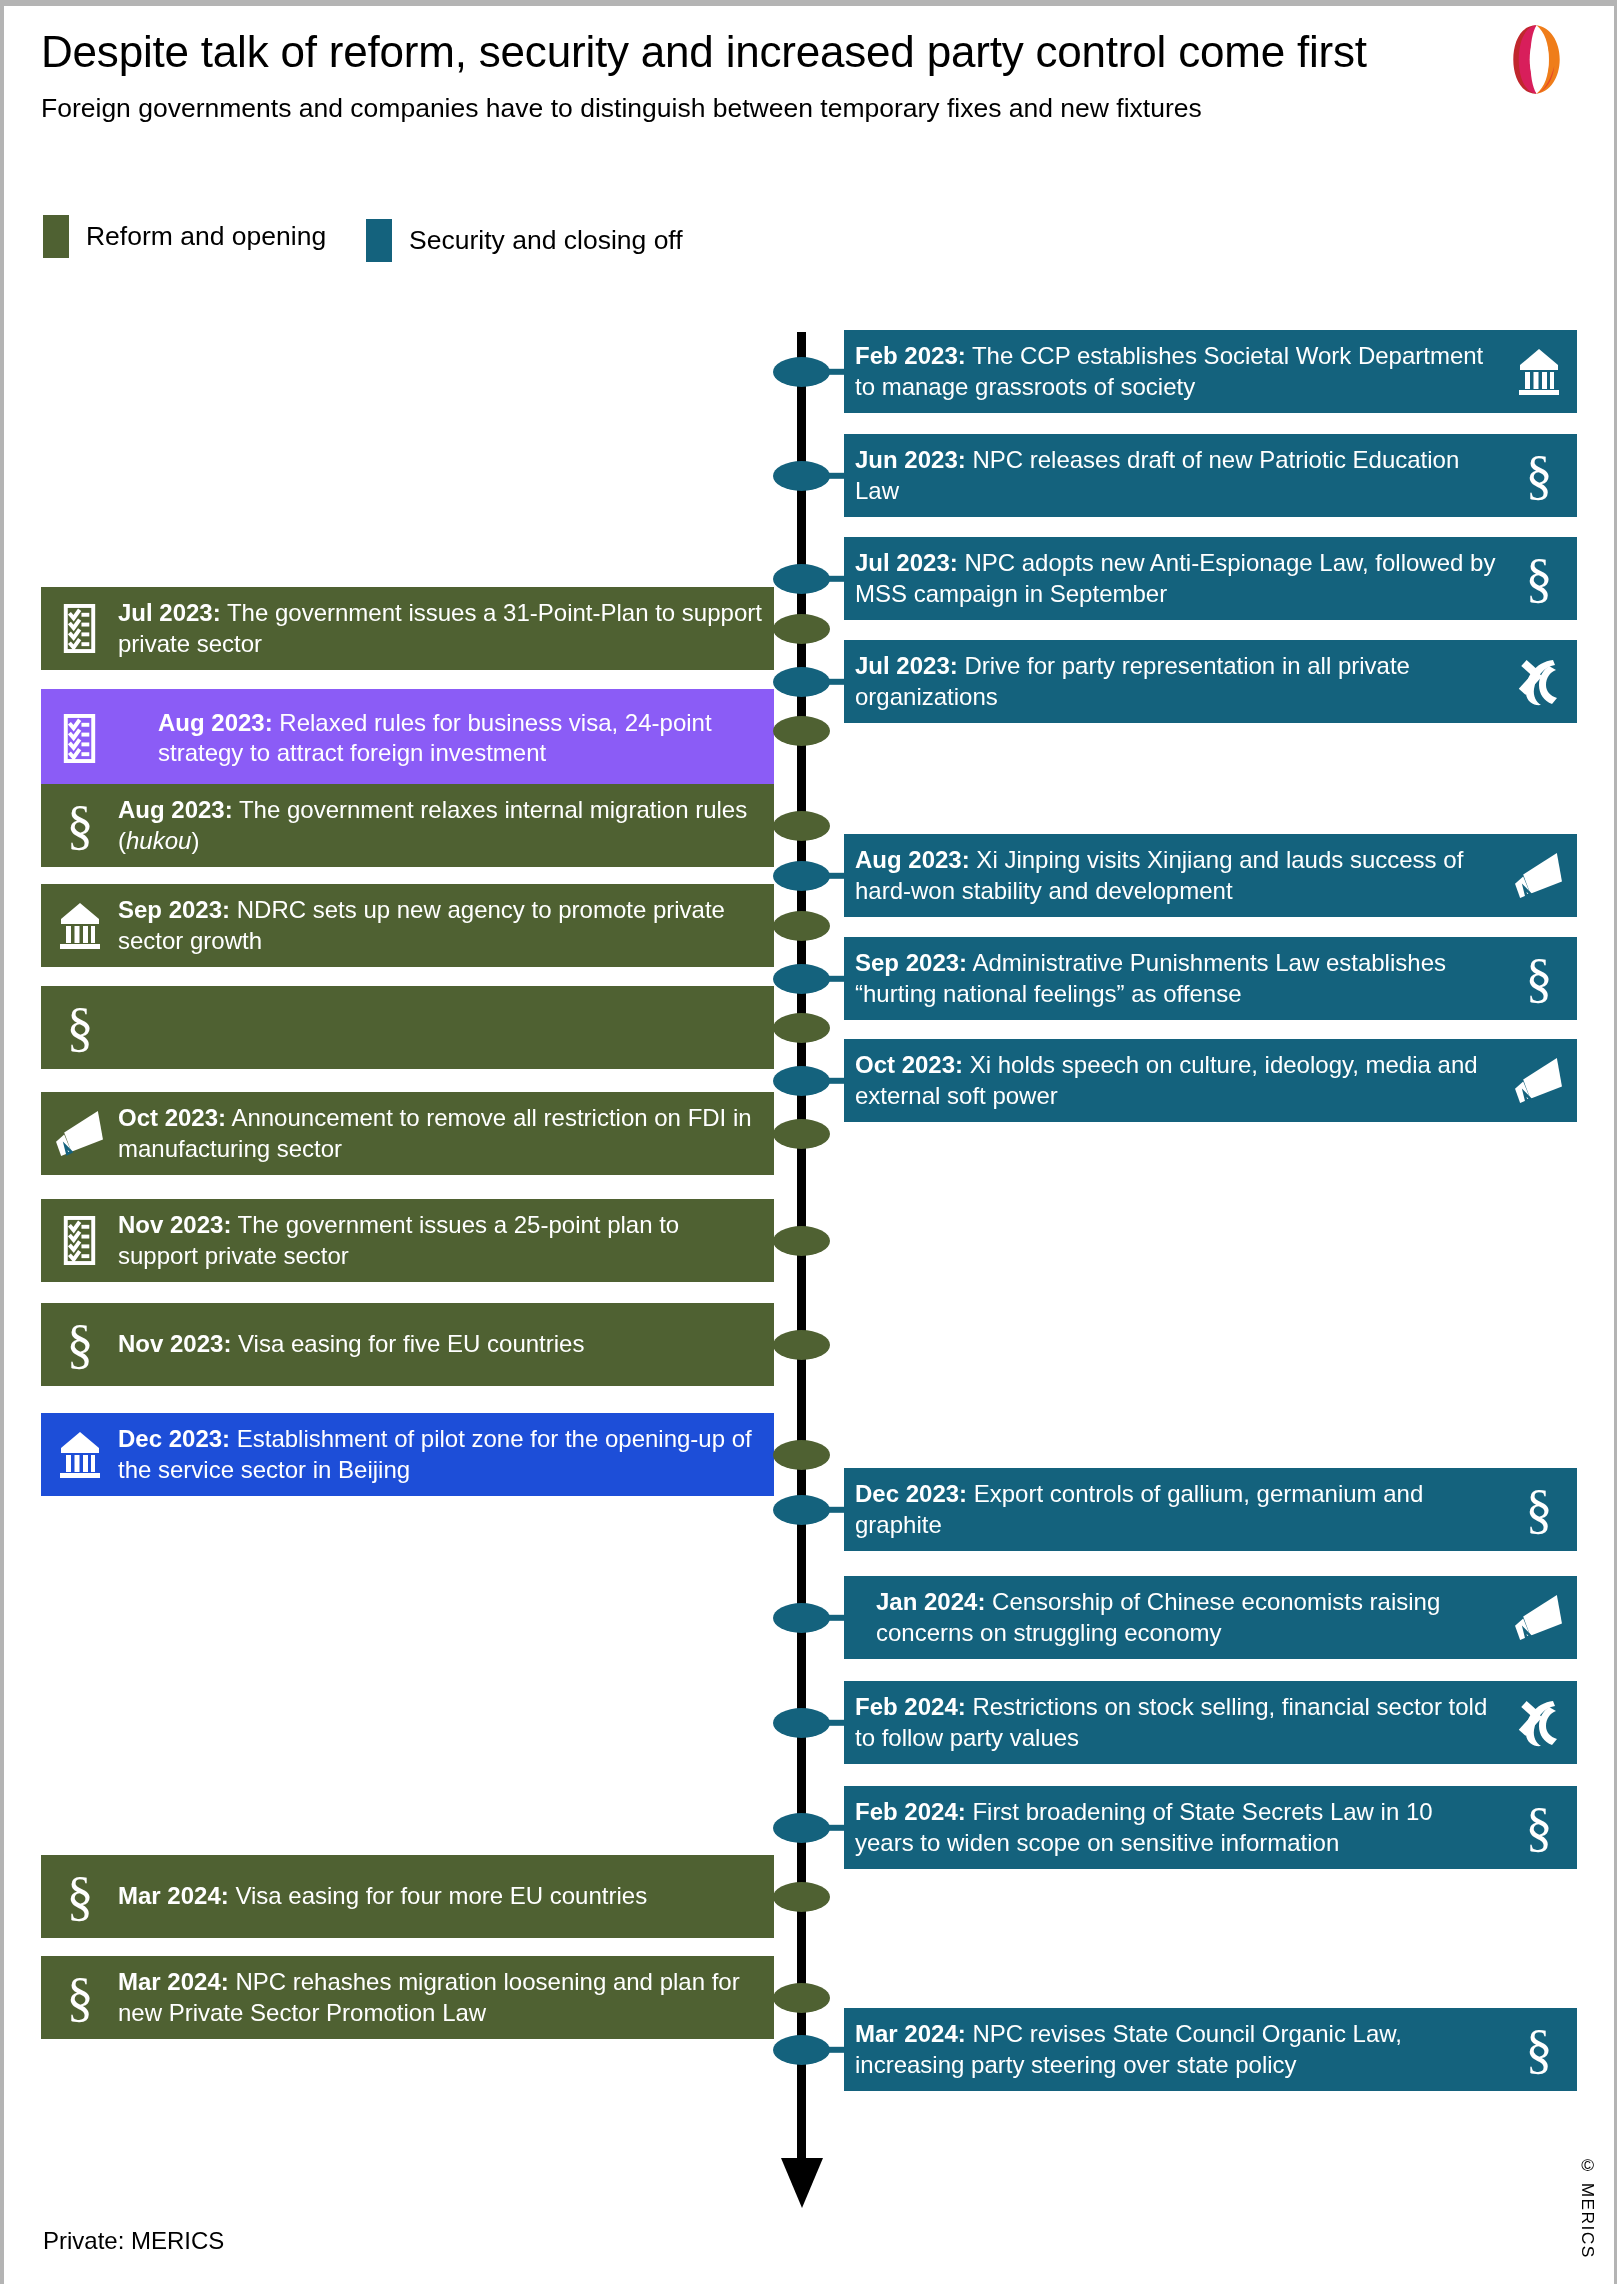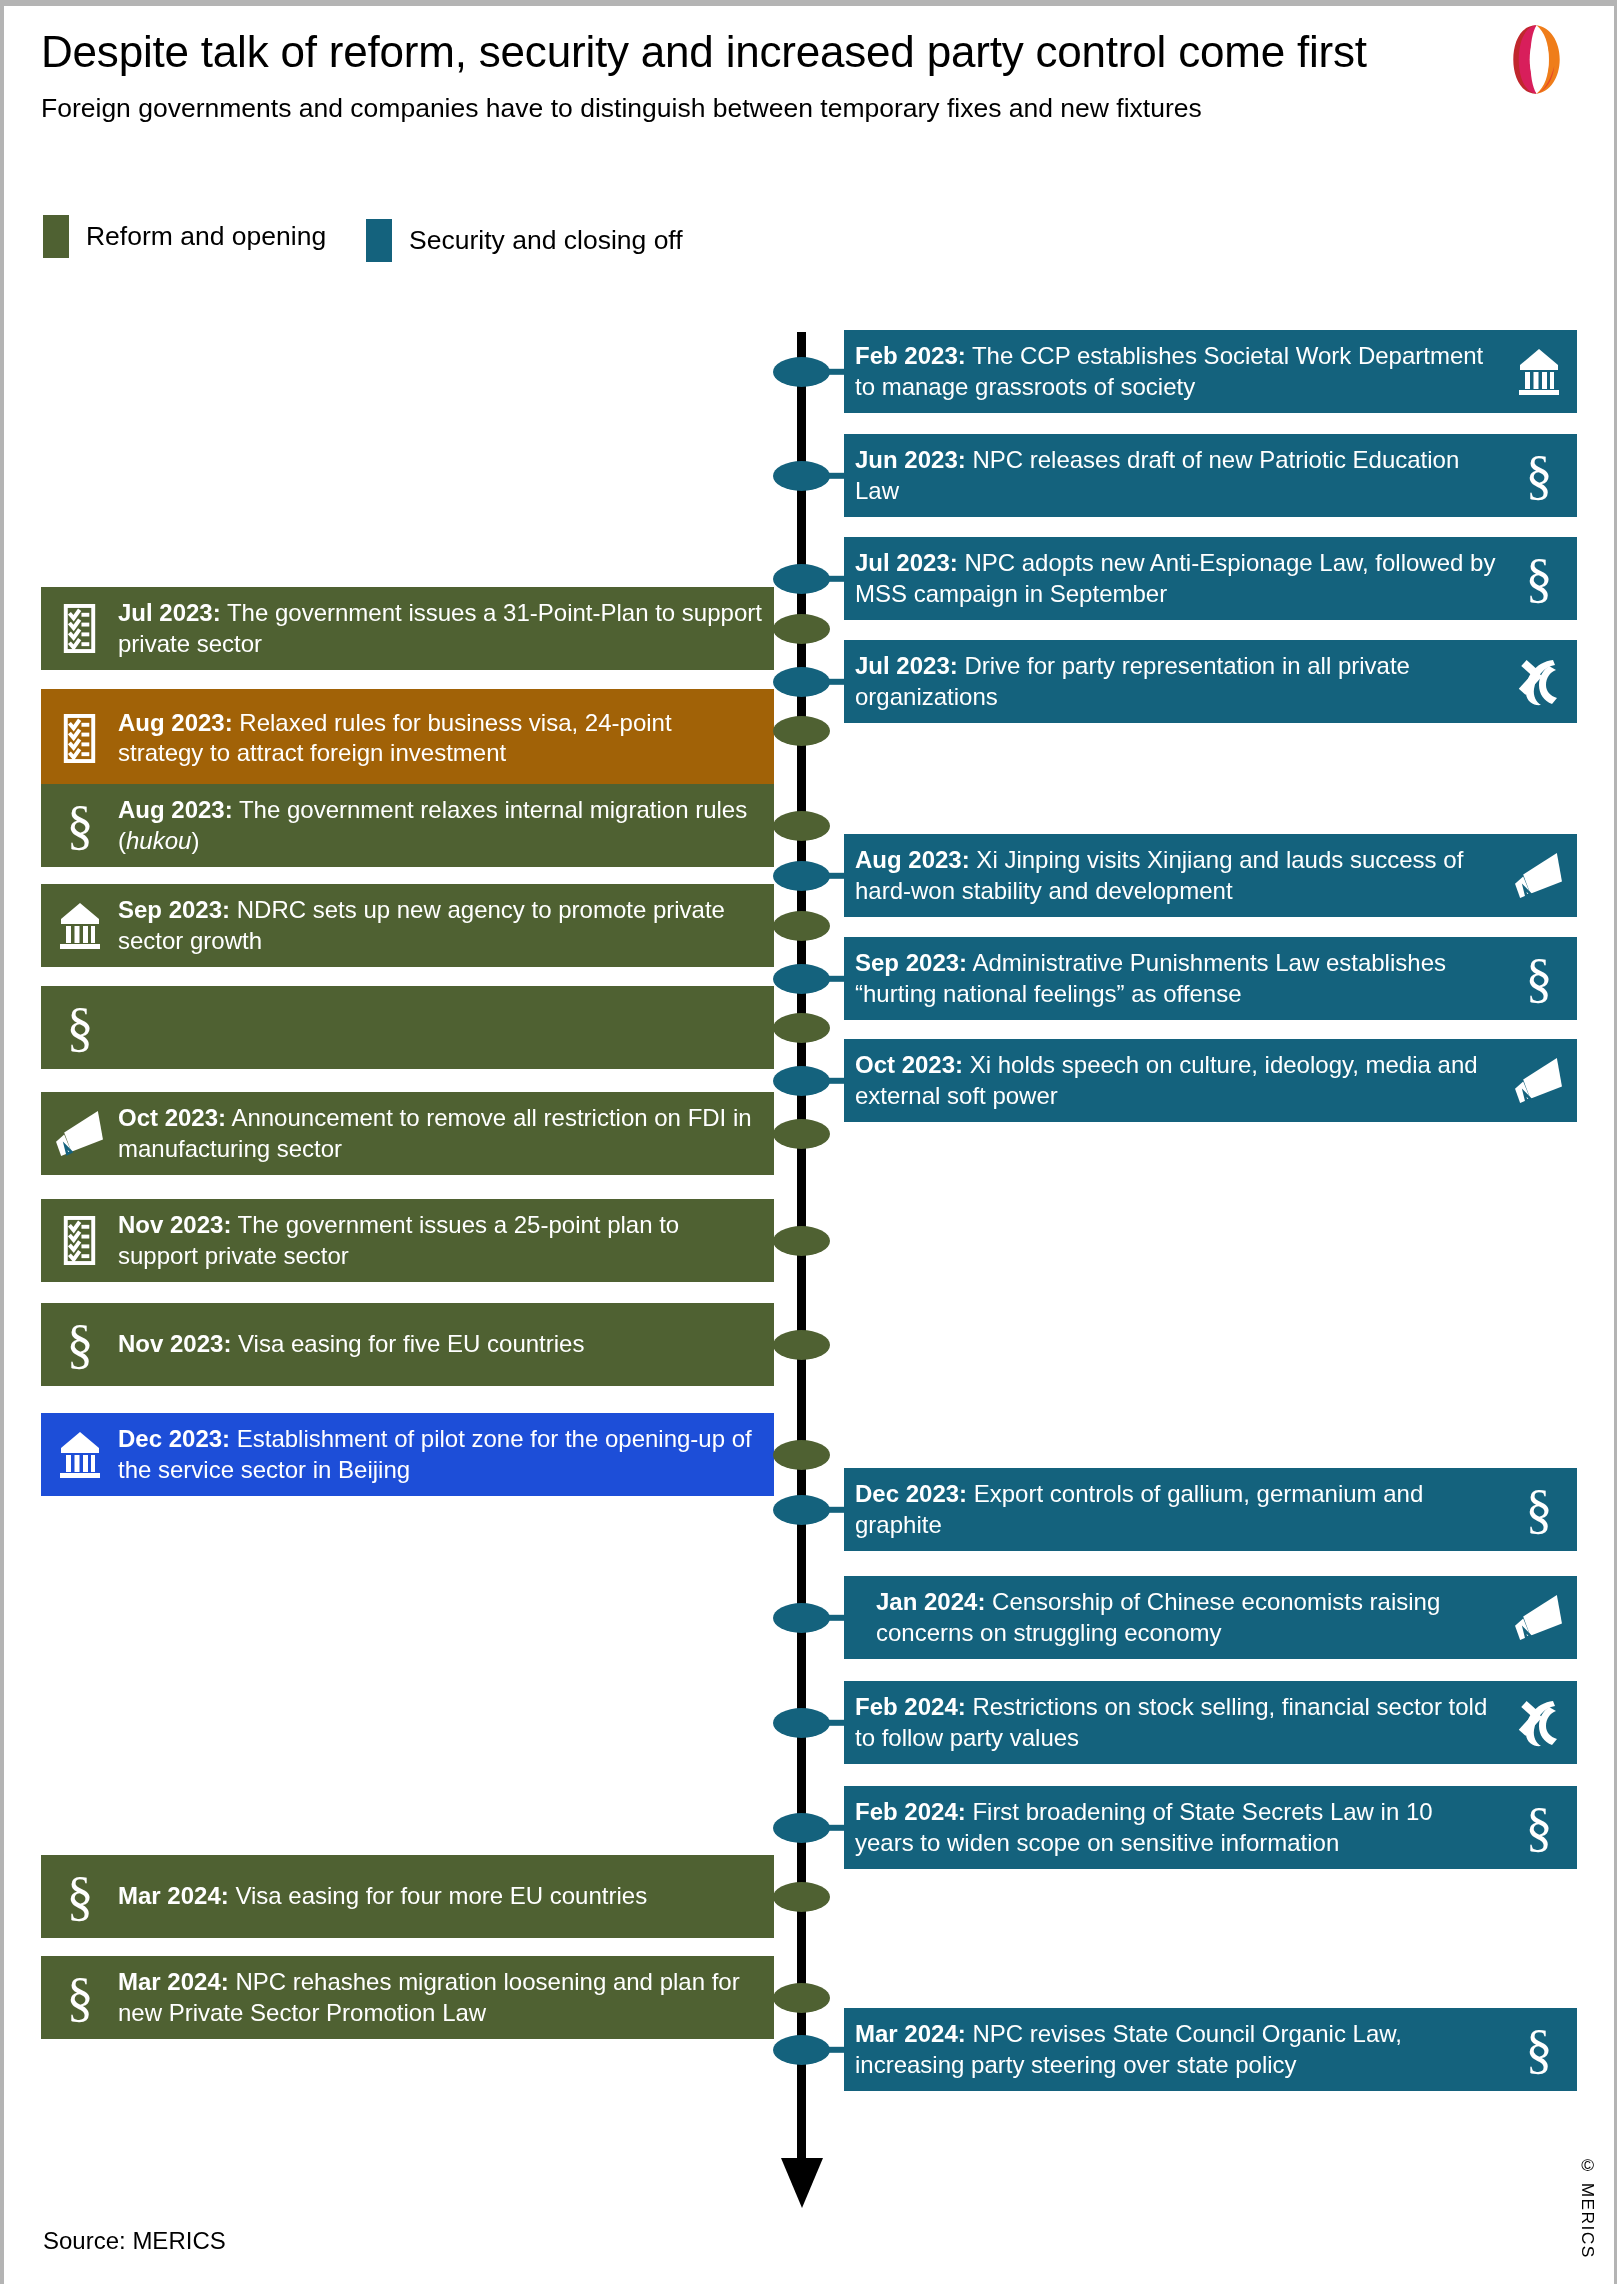--- a/index.html
+++ b/index.html
@@ -268,21 +268,21 @@
               <path d="M78 6 C44 10 20 40 24 74 C26 90 40 98 54 96 C44 90 38 78 40 64 C44 38 60 20 82 16 Z" fill="#fff"></path>
               <path d="M70 18 C58 26 50 40 50 56 C50 74 60 88 76 94 L86 82 C72 78 64 68 64 56 C64 42 72 30 84 26 Z" fill="#fff"></path>
               <rect x="24" y="26" width="18" height="50" fill="#fff" transform="rotate(42 33 51)"></rect>
               <rect x="16" y="14" width="30" height="16" fill="#fff" transform="rotate(42 31 22)"></rect>
             </svg>
           </span>
           <span class="box-text"><b>Jul 2023:</b> Drive for party representation in all private organizations</span>
         </div>
         <div class="connector left" style="top: 725px; background: rgb(79, 97, 50); width: 55px;"></div>
         <div class="node" style="top: 725px; background: rgb(79, 97, 50);"></div>
-        <div class="box left" style="top: 683px; height: 98px; background: #a16207;">
+        <div class="box left" style="top: 683px; height: 98px; background: #8b5cf6; gap: 40px;">
           <span class="box-icon">
             <svg viewBox="0 0 100 100" width="49" height="49">
               <rect x="22" y="4" width="56" height="92" fill="none" stroke="#fff" stroke-width="8"></rect>
               <path d="M32 22 l6 7 l10 -14" fill="none" stroke="#fff" stroke-width="8" stroke-linecap="square"></path>
               <rect x="54" y="18" width="16" height="8" fill="#fff"></rect>
               <path d="M32 42 l6 7 l10 -14" fill="none" stroke="#fff" stroke-width="8" stroke-linecap="square"></path>
               <rect x="54" y="38" width="16" height="8" fill="#fff"></rect>
               <path d="M32 62 l6 7 l10 -14" fill="none" stroke="#fff" stroke-width="8" stroke-linecap="square"></path>
               <rect x="54" y="58" width="16" height="8" fill="#fff"></rect>
               <path d="M32 82 l6 7 l10 -14" fill="none" stroke="#fff" stroke-width="8" stroke-linecap="square"></path>
@@ -486,18 +486,18 @@
         <div class="box right" style="top: 2002px; height: 83px; background: rgb(20, 98, 125);">
           <span class="box-icon">
             <svg viewBox="0 0 100 100" width="50" height="50">
               <text x="50" y="84" text-anchor="middle" font-family="Liberation Serif, serif" font-size="108" fill="#fff">§</text>
             </svg>
           </span>
           <span class="box-text"><b>Mar 2024:</b> NPC revises State Council Organic Law, increasing party steering over state policy</span>
         </div>
       </div>
 
-    <div id="source">Source: MERICS</div>
+    <div id="source">Private: MERICS</div>
     <div id="copyright">© MERICS</div>
 
   </div>
 </div>
 
 
 </body></html>

